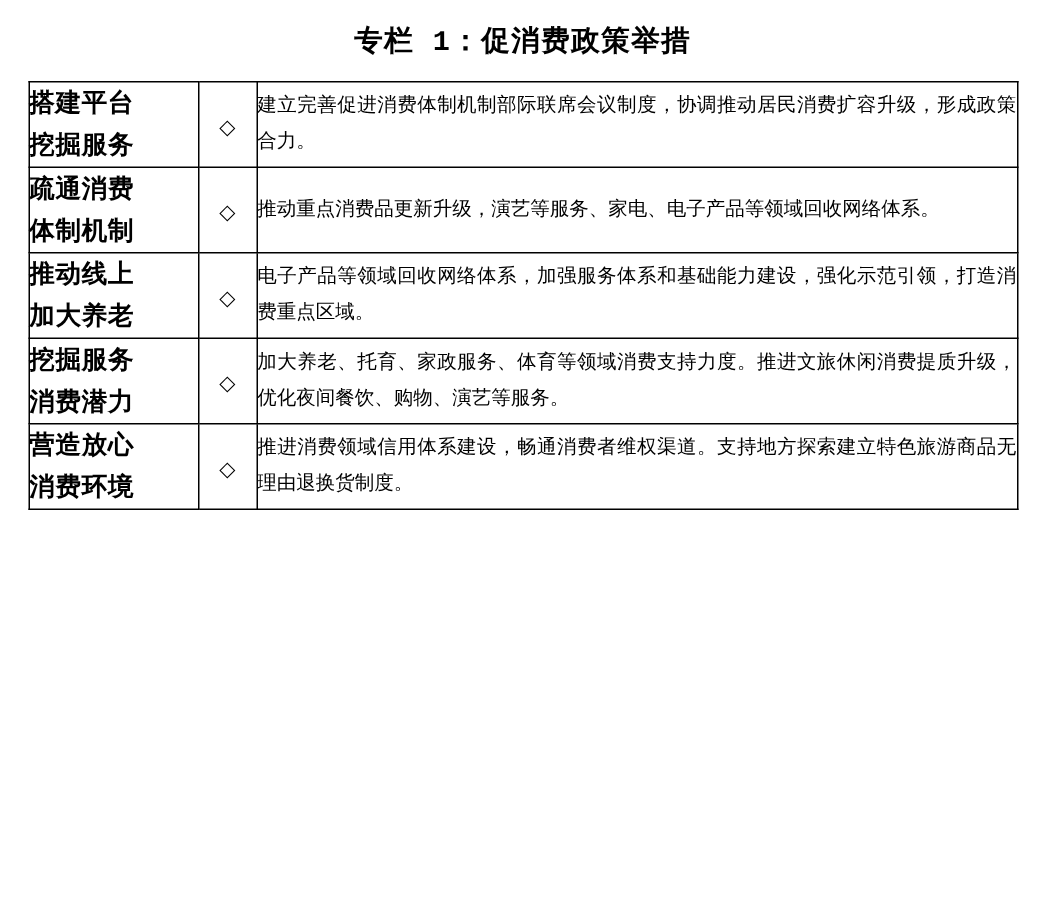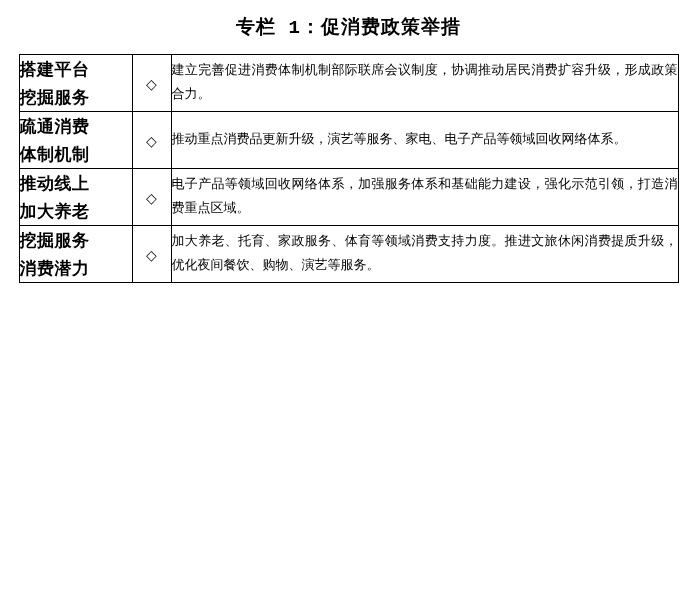--- a/index.html
+++ b/index.html
@@ -132,16 +132,28 @@
           <span class="head-line">挖掘服务</span>
           <span class="head-line">消费潜力</span>
         </td>
         <td class="col-mark">
           <span class="mark-glyph">◇</span>
         </td>
         <td class="col-body">
           <span class="body-text">加大养老、托育、家政服务、体育等领域消费支持力度。推进文旅休闲消费提质升级，优化夜间餐饮、购物、演艺等服务。</span>
         </td>
       </tr>
+      <tr>
+        <td class="col-head">
+          <span class="head-line">营造放心</span>
+          <span class="head-line">消费环境</span>
+        </td>
+        <td class="col-mark">
+          <span class="mark-glyph">◇</span>
+        </td>
+        <td class="col-body">
+          <span class="body-text">推进消费领域信用体系建设，畅通消费者维权渠道。支持地方探索建立特色旅游商品无理由退换货制度。</span>
+        </td>
+      </tr>
     </tbody>
   </table>
 
 </div>
 
 </body></html>

